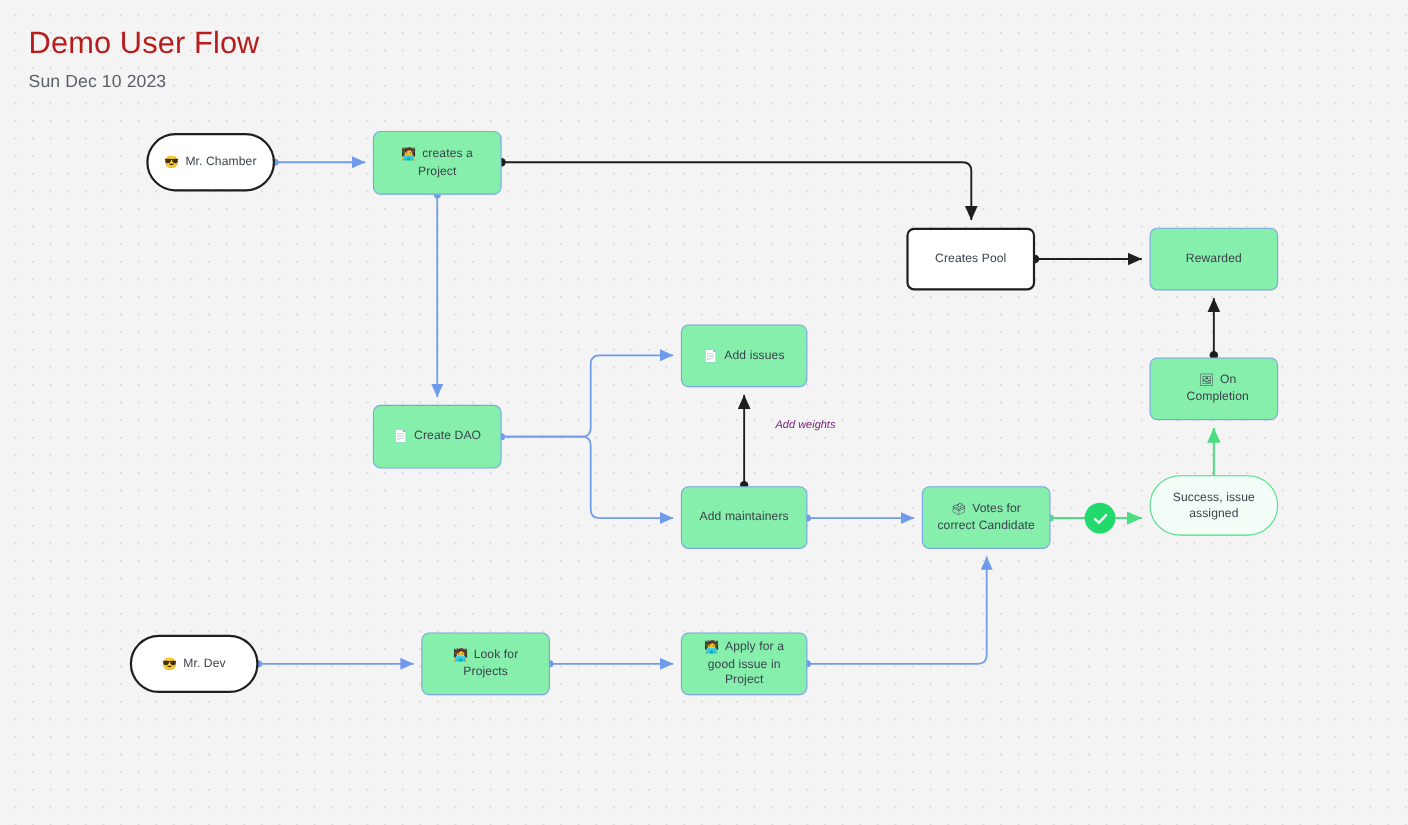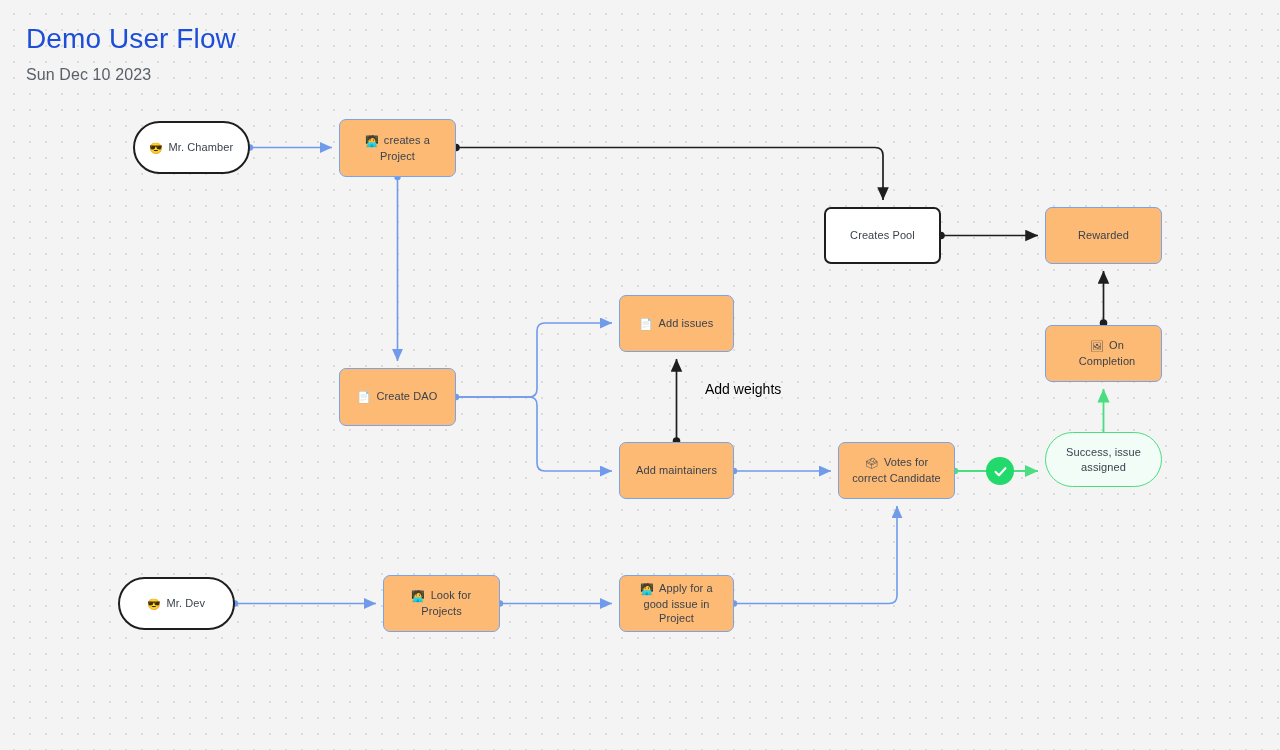--- a/index.html
+++ b/index.html
@@ -20,21 +20,21 @@
   }
 
   #canvas { position: absolute; inset: 0; }
 
   
   .header { position: absolute; left: 26px; top: 22px; z-index: 5; }
   .page-title {
     font-size: 28px;
     font-weight: 400;
     letter-spacing: 0.1px;
-    color: #1d4ed8;
+    color: #b91c1c;
     margin: 0;
     line-height: 1.2;
   }
   .page-date {
     font-size: 16px;
     color: #5b6068;
     margin-top: 10px;
     letter-spacing: .1px;
   }
 
@@ -55,21 +55,21 @@
     padding: 4px 9px;
   }
   .node .label { display: inline-block; }
   .node .emoji {
     font-size: 11px;
     margin-right: 5px;
     vertical-align: -1px;
   }
 
   .node.blue {
-    background: #fdba74;
+    background: #86efac;
     border: 1px solid #7ba4e8;
     border-radius: 7px;
     color: #3b424d;
   }
   .node.dark {
     background: #ffffff;
     border: 2px solid #1e1e1e;
     color: #3b424d;
   }
   .node.dark.rect { border-radius: 7px; }
@@ -78,23 +78,24 @@
     background: #f1fdf6;
     border: 1.5px solid #4ade80;
     border-radius: 32px;
     color: #3b424d;
   }
 
   
   .edge-label {
     position: absolute;
     z-index: 4;
-    font-size: 14px;
-    color: #000000;
+    font-size: 10px;
+    color: #701a75;
     white-space: nowrap;
+    font-style: italic;
   }
 
   
   .check-badge {
     position: absolute;
     z-index: 4;
     width: 28px; height: 28px;
     border-radius: 50%;
     background: #22d96b;
     display: flex;

